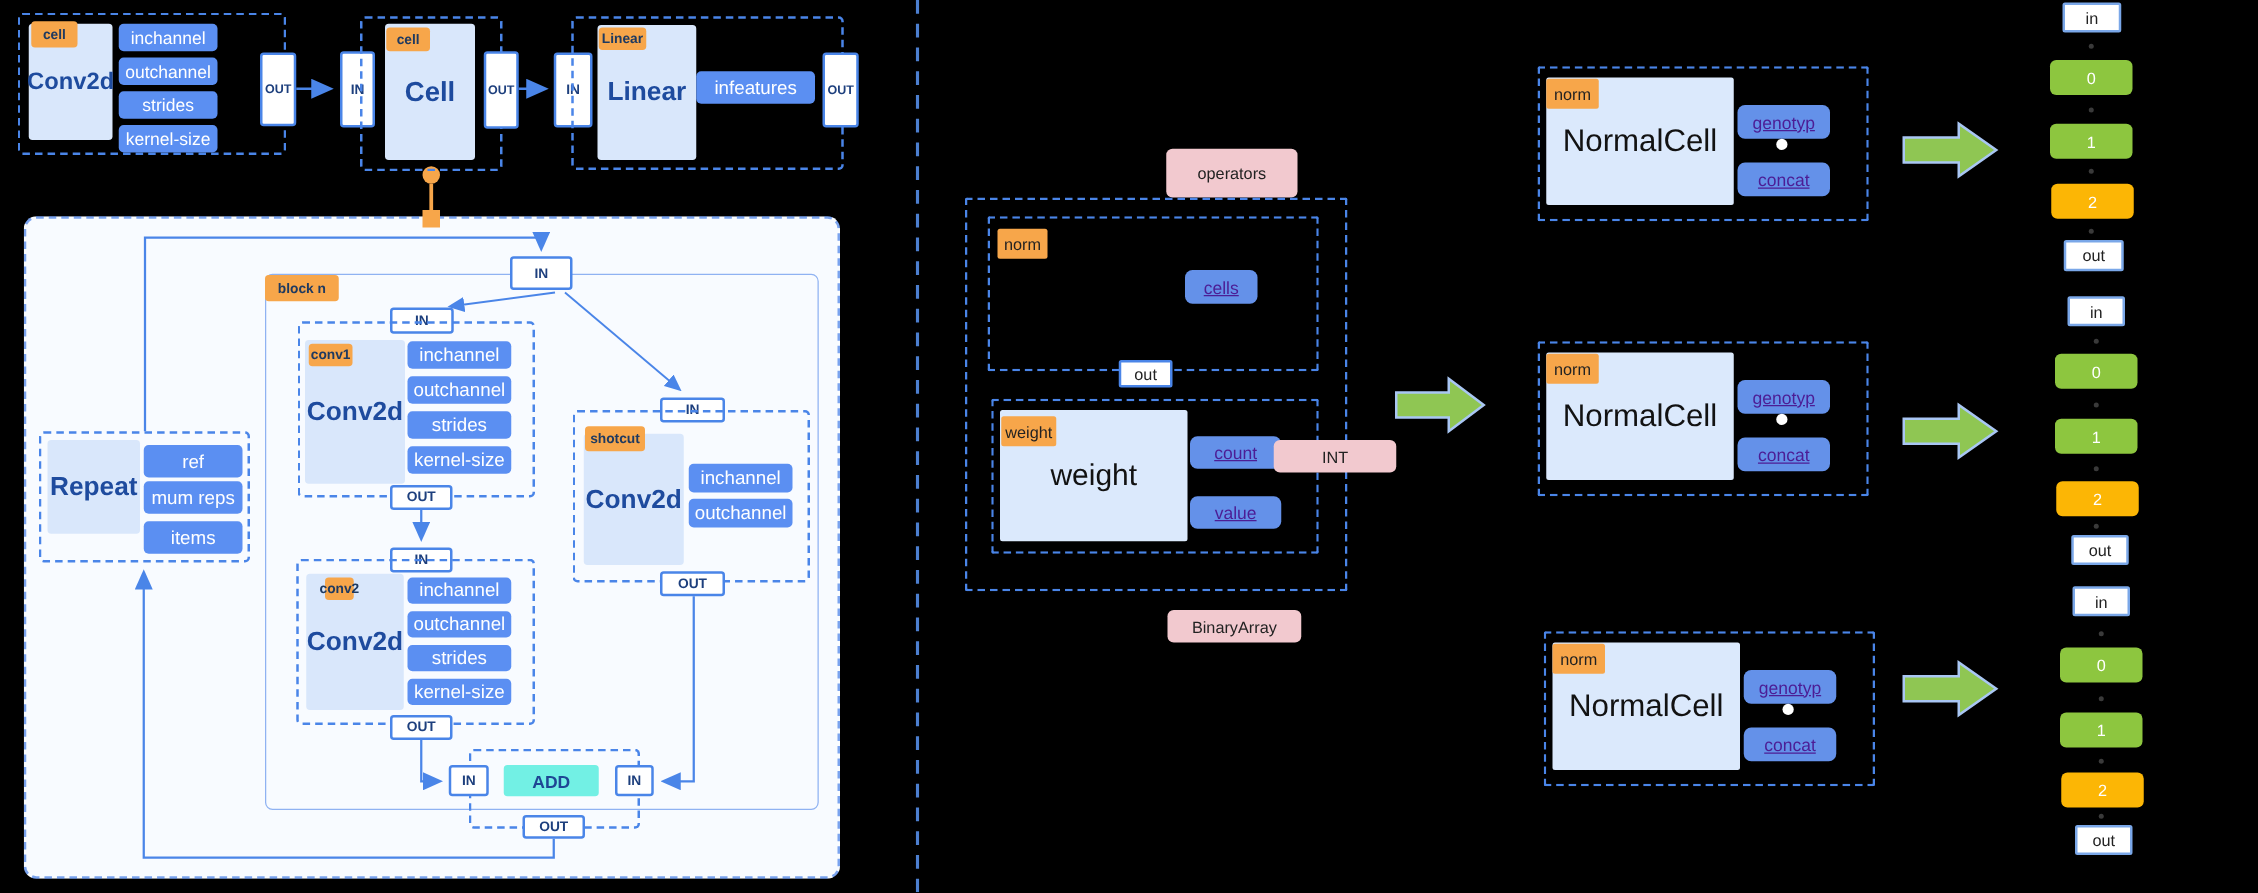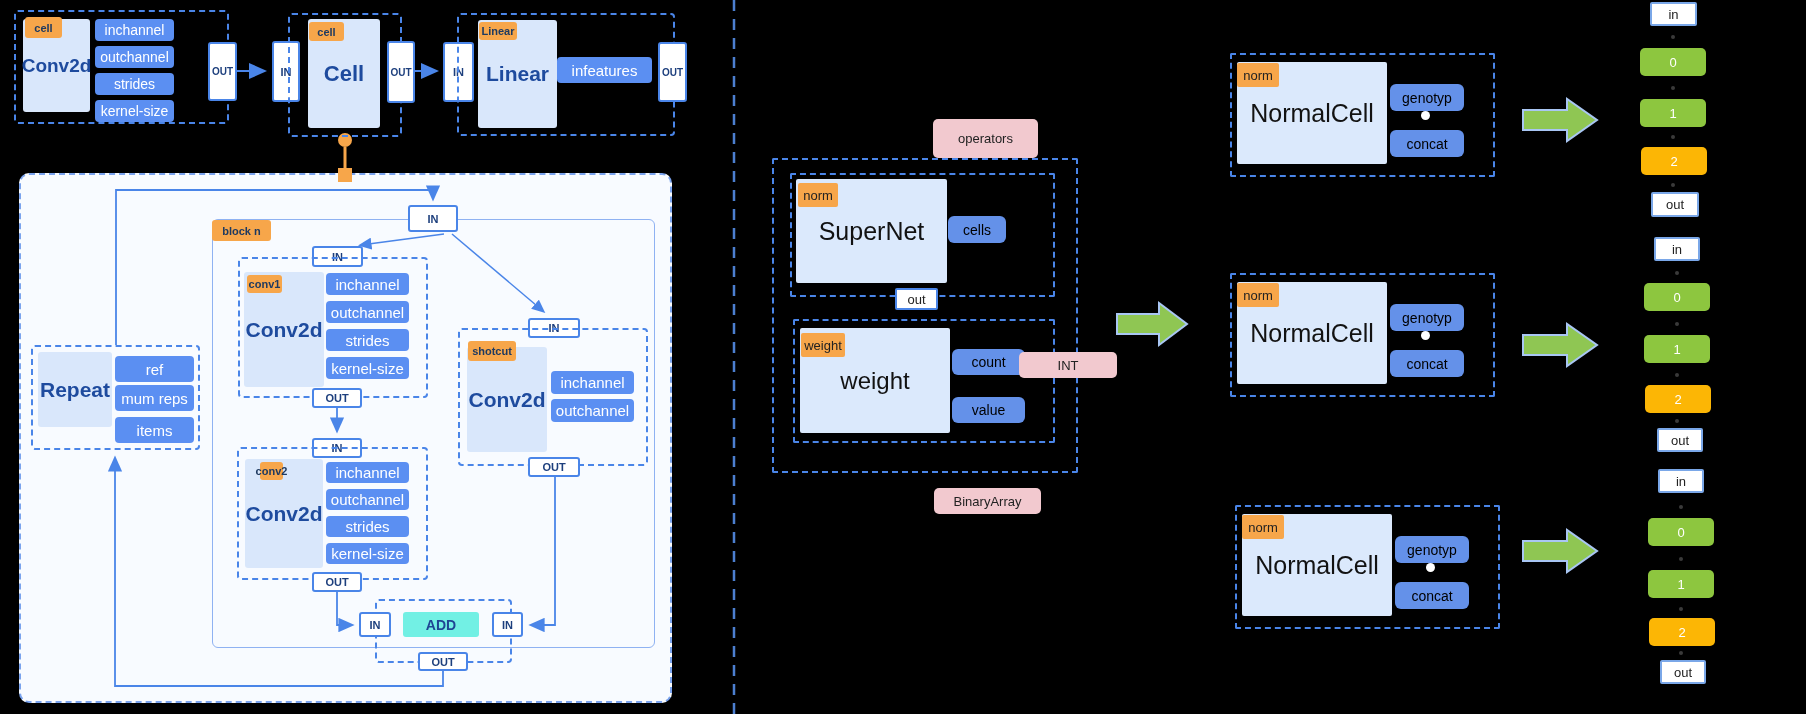--- a/index.html
+++ b/index.html
@@ -10,21 +10,21 @@
 
   
   .dashed{border:2px dashed #4a85e8;border-radius:4px;}
 
   
   .lightbox{background:#d9e7fb;border-radius:3px;color:#1e4b9e;font-weight:600;font-size:21px;}
   .rlight{background:#dbe9fc;border-radius:2px;color:#121212;font-weight:400;font-size:25px;}
 
   
   .btn{background:#5b8ff2;color:#fff;border-radius:4px;font-size:15px;}
-  .rbtn{background:#6491e9;color:#000000;border-radius:6px;font-size:14px;}
+  .rbtn{background:#6491e9;color:#4c1d95;border-radius:6px;font-size:14px;text-decoration:underline;}
 
   
   .tag{background:#f7a64a;color:#1f3a60;font-size:11px;font-weight:600;border-radius:3px;}
   .rtag{background:#f7a64a;color:#222;font-size:13px;font-weight:400;border-radius:2px;}
 
   
   .port{background:#fff;border:2px solid #4a85e8;color:#1d3f7d;font-weight:700;font-size:11px;border-radius:3px;}
   .tport{background:#fff;border:2px solid #7aa7e8;color:#222;font-size:13px;border-radius:2px;}
 
   .token{color:#fff;font-size:13px;border-radius:5px;}
@@ -138,21 +138,20 @@
   <div class="abs dashed z4" style="left:375px;top:599px;width:137px;height:64px"></div>
   <div class="abs port flex z4" style="left:359px;top:612px;width:32px;height:25px">IN</div>
   <div class="abs cyan flex z4" style="left:403px;top:612px;width:76px;height:25px">ADD</div>
   <div class="abs port flex z4" style="left:492px;top:612px;width:31px;height:25px">IN</div>
   <div class="abs port flex z4" style="left:418px;top:652px;width:50px;height:19px">OUT</div>
 
   <div class="abs pink flex z4" style="left:933px;top:119px;width:105px;height:39px">operators</div>
   <div class="abs dashed z4" style="left:772px;top:158px;width:306px;height:315px;border-radius:2px"></div>
 
   <div class="abs dashed z4" style="left:790px;top:173px;width:265px;height:124px;border-radius:2px"></div>
-  <div class="abs rlight flex z4" style="left:796px;top:179px;width:151px;height:104px">SuperNet</div>
   <div class="abs rtag flex z4" style="left:798px;top:183px;width:40px;height:24px">norm</div>
   <div class="abs rbtn flex z4" style="left:948px;top:216px;width:58px;height:27px">cells</div>
   <div class="abs tport flex z4" style="left:895px;top:288px;width:43px;height:22px;border-color:#4a85e8">out</div>
 
   <div class="abs dashed z4" style="left:793px;top:319px;width:262px;height:124px;border-radius:2px"></div>
   <div class="abs rlight flex z4" style="left:800px;top:328px;width:150px;height:105px;font-size:24px">weight</div>
   <div class="abs rtag flex z4" style="left:801px;top:333px;width:44px;height:24px">weight</div>
   <div class="abs rbtn flex z4" style="left:952px;top:349px;width:73px;height:26px">count</div>
   <div class="abs rbtn flex z4" style="left:952px;top:397px;width:73px;height:26px">value</div>
 

